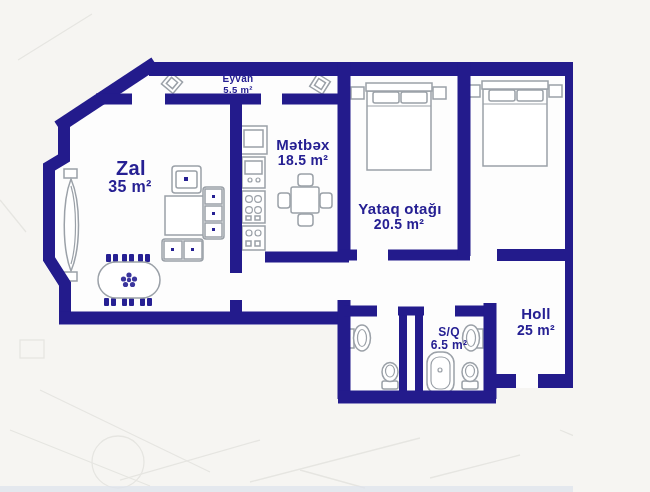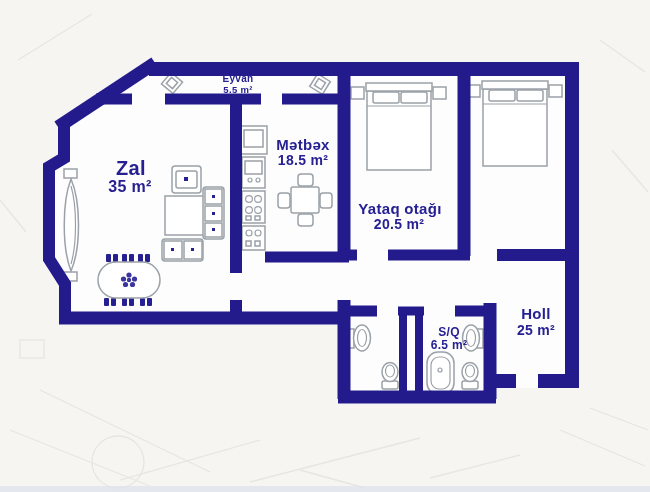--- a/index.html
+++ b/index.html
@@ -1,16 +1,16 @@
 <!DOCTYPE html>
 <html><head>
 <meta charset="utf-8">
 <style>
   html,body{margin:0;padding:0;background:#f6f5f2;}
-  #stage{position:relative;width:650px;height:492px;background:#f6f5f2;overflow:hidden;
+  #stage{position:relative;width:573px;height:492px;background:#f6f5f2;overflow:hidden;
          font-family:"Liberation Sans","DejaVu Sans",sans-serif;}
   svg{display:block}
   .room-name{font-weight:700;fill:#262093;text-anchor:middle;
              font-family:"Liberation Sans","DejaVu Sans",sans-serif;letter-spacing:.3px;}
   .room-area{font-weight:700;fill:#262093;text-anchor:middle;
              font-family:"Liberation Sans","DejaVu Sans",sans-serif;letter-spacing:.3px;}
   .wall{stroke:#231b8c;fill:none;}
   .furn{stroke:#9ba1a8;stroke-width:1.5;fill:#ffffff;}
   .furnline{stroke:#9ba1a8;stroke-width:1.2;fill:none;}
   .accent{fill:#262093;stroke:none;}

